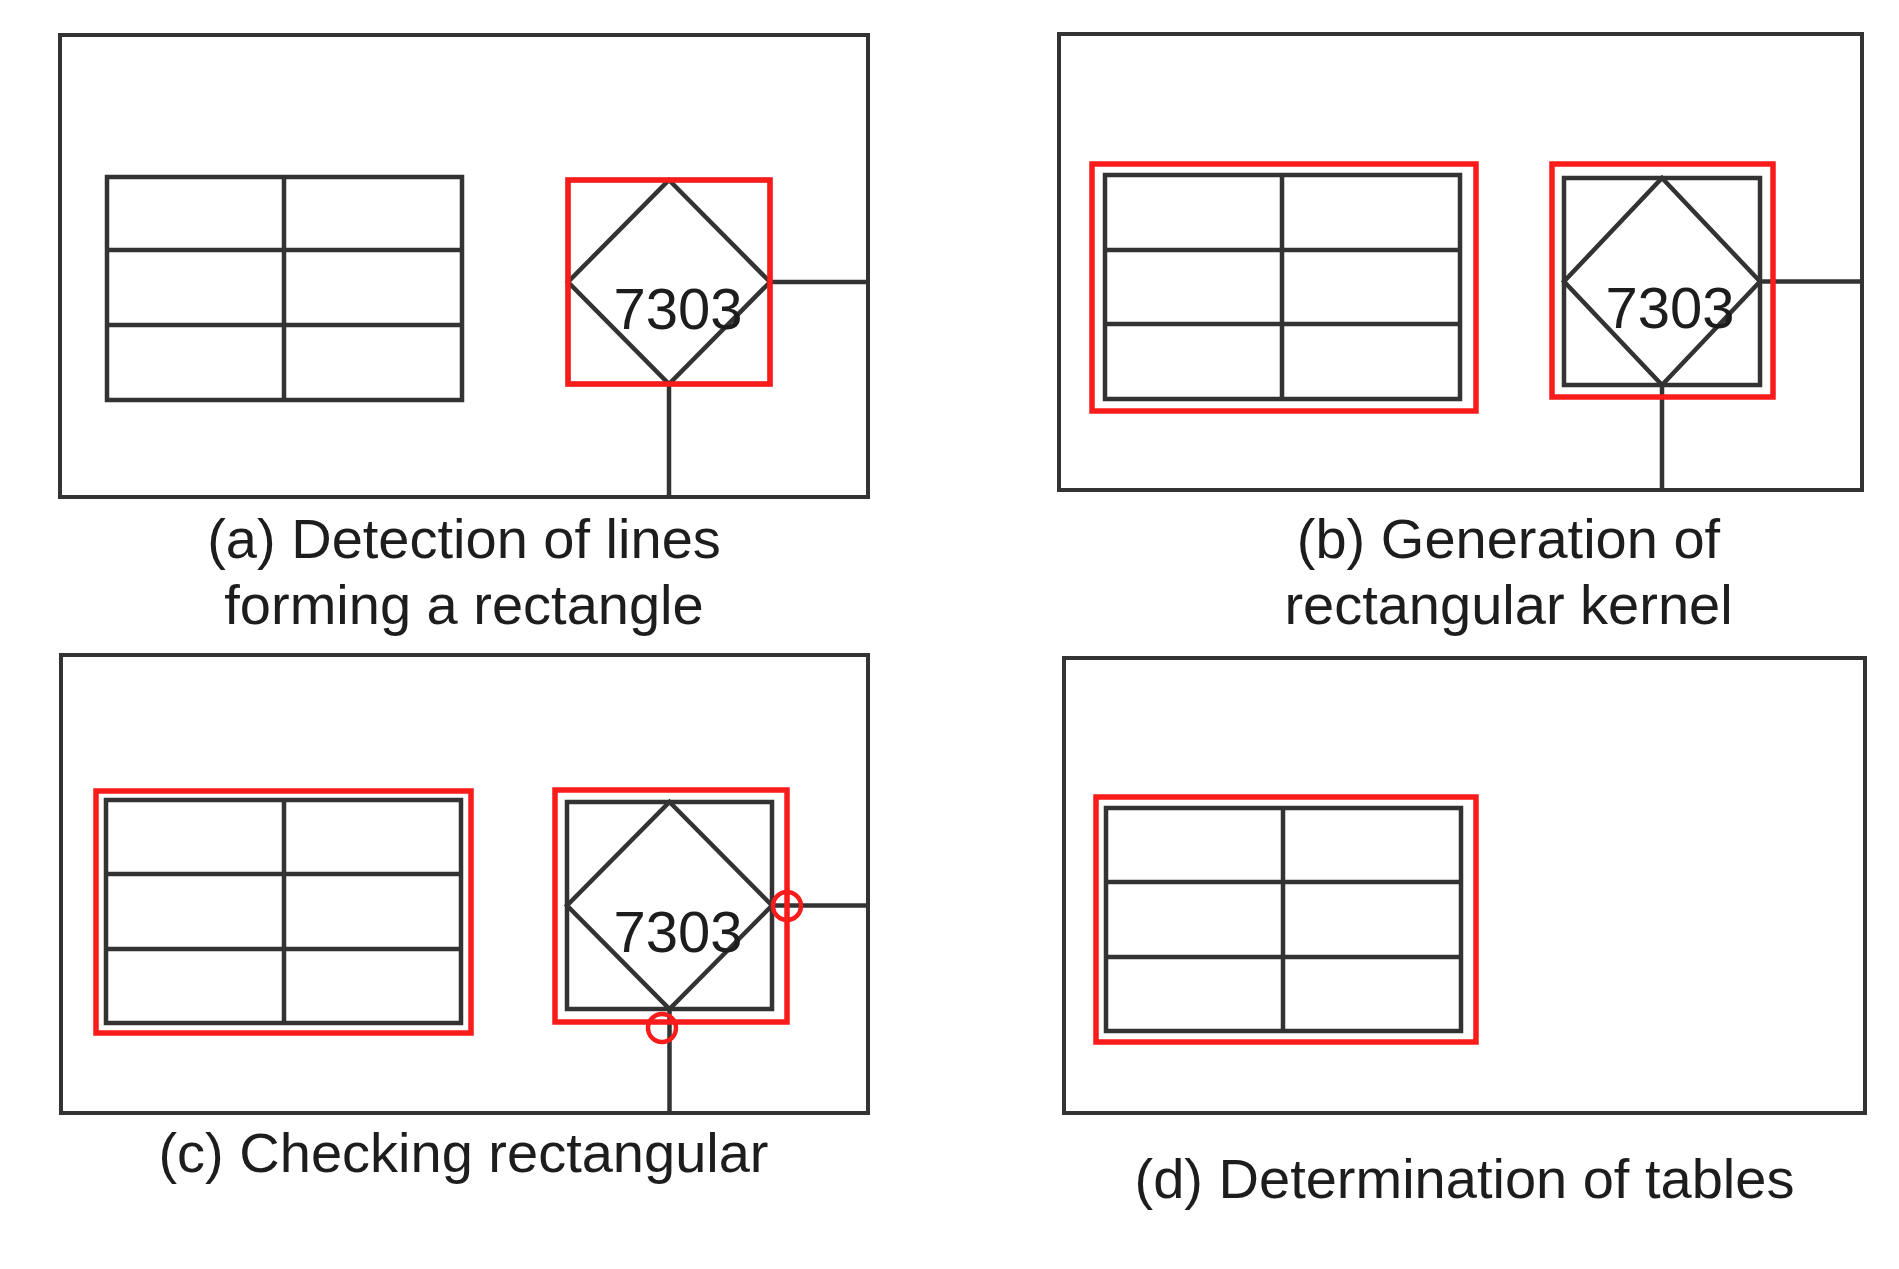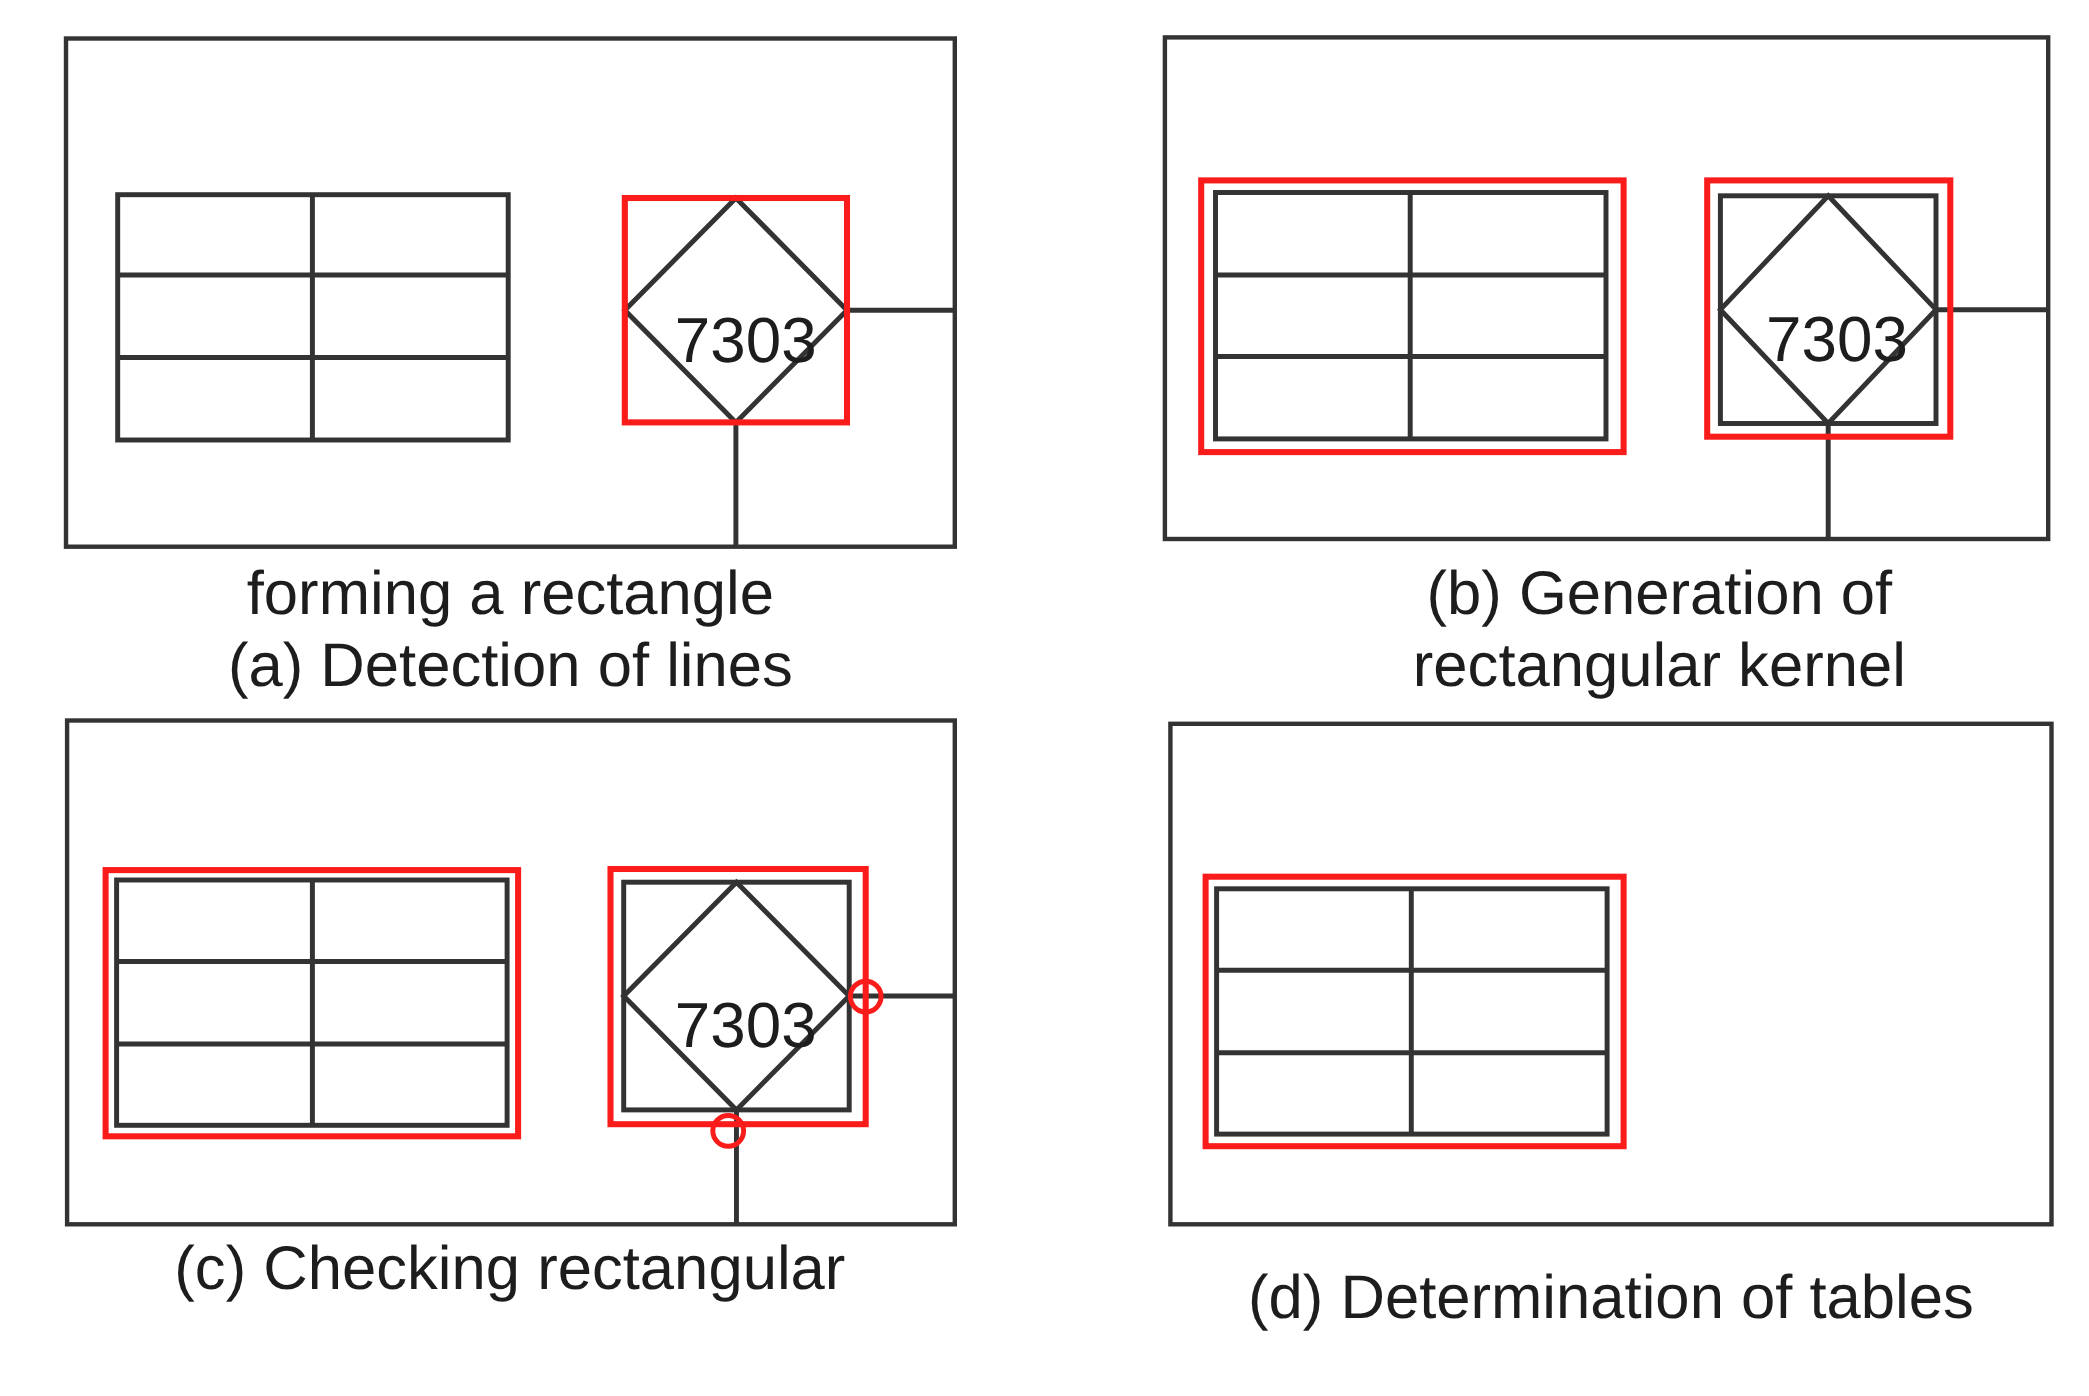--- a/index.html
+++ b/index.html
@@ -127,22 +127,22 @@
         <rect class="ln" x="1106" y="808" width="355" height="223"></rect>
         <line class="ln" x1="1283" y1="808" x2="1283" y2="1031"></line>
         <line class="ln" x1="1106" y1="882" x2="1461" y2="882"></line>
         <line class="ln" x1="1106" y1="957" x2="1461" y2="957"></line>
         <rect class="kn" x="1096" y="797" width="380" height="245"></rect>
       </g>
     </g>
   </svg>
 
   <div class="caption caption-a">
+    <span>(a) Detection of lines</span>
     <span>forming a rectangle</span>
-    <span>(a) Detection of lines</span>
   </div>
 
   <div class="caption caption-b">
     <span>(b) Generation of</span>
     <span>rectangular kernel</span>
   </div>
 
   <div class="caption caption-c">
     <span>(c) Checking rectangular</span>
   </div>

